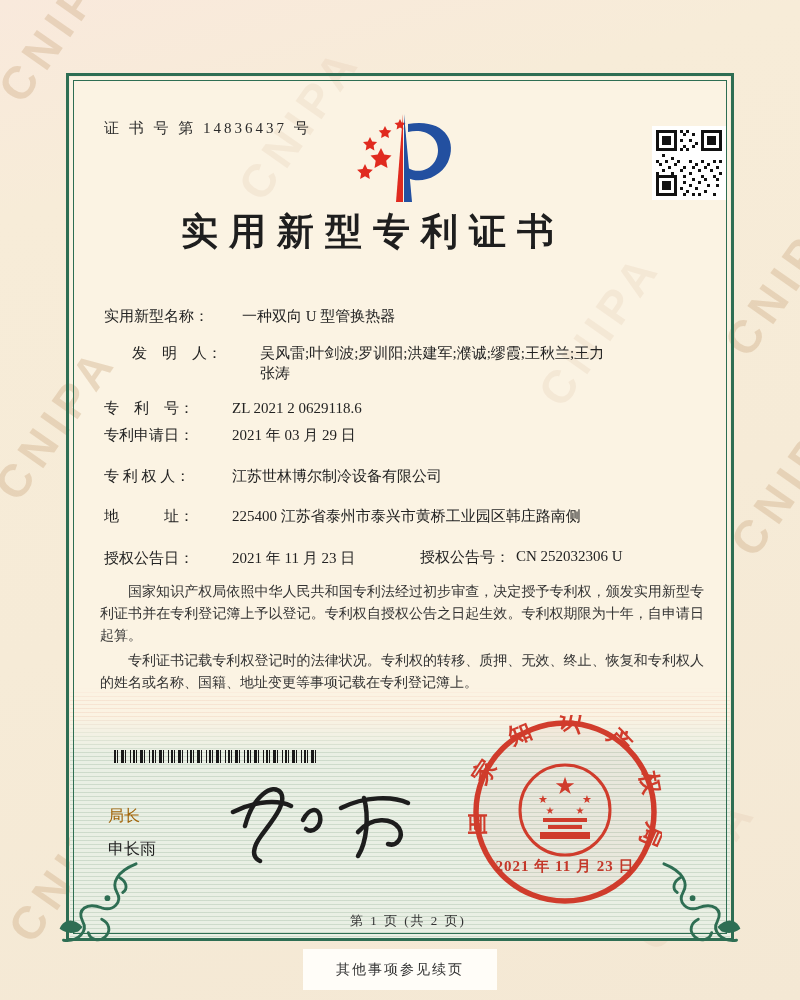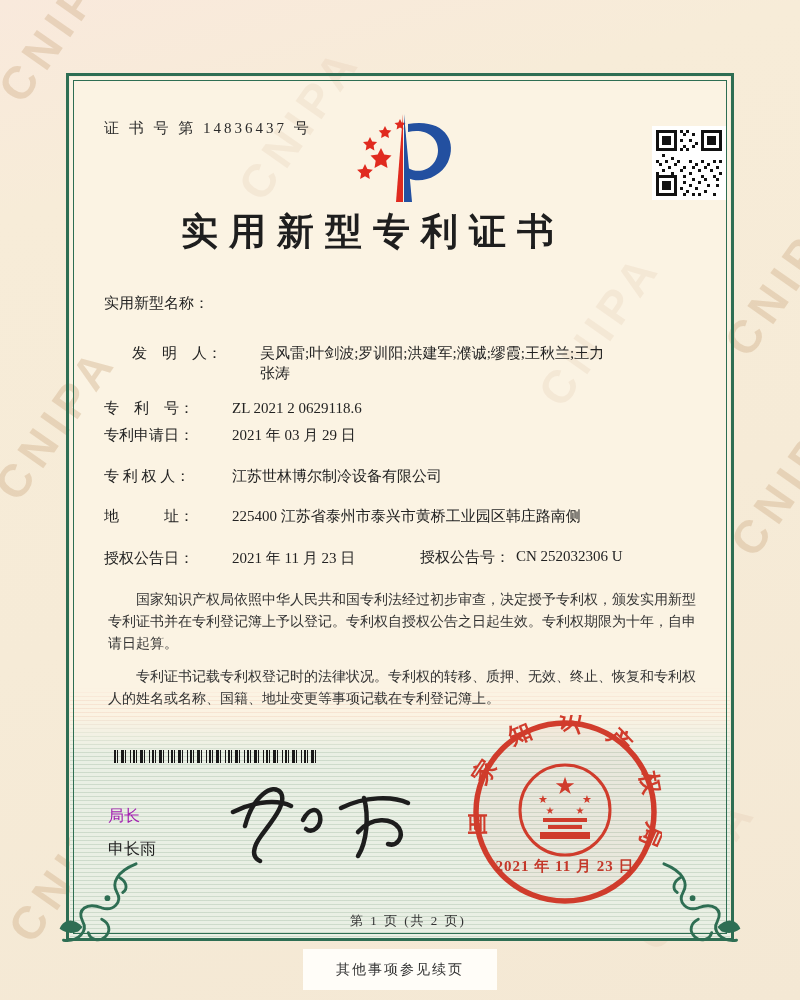--- a/index.html
+++ b/index.html
@@ -42,40 +42,40 @@
   .logo{position:absolute;left:348px;top:106px;width:110px;height:104px;z-index:7;}
   .qr{position:absolute;left:652px;top:126px;width:74px;height:74px;background:#fff;
       padding:4px;box-sizing:border-box;z-index:7;}
   .title{position:absolute;left:0;top:207px;width:746px;text-align:center;
       font-size:37px;font-weight:bold;letter-spacing:11px;color:#1e1e1e;z-index:7;}
 
   .row{position:absolute;left:104px;width:606px;display:flex;font-size:15px;
       color:#232323;line-height:20px;z-index:7;}
   .row .lbl{flex:0 0 128px;white-space:nowrap;}
   .row .val{flex:1;white-space:pre-line;}
-  .row-name{top:293px;gap:10px;}
+  .row-name{top:306px;gap:10px;}
   .row-inv{top:343px;margin-left:28px;}
   .row-pno{top:398px;}
   .row-fil{top:425px;}
   .row-pat{top:466px;}
   .row-adr{top:506px;}
   .row-grant{top:548px;}
   .grant-pair2{position:absolute;left:420px;top:548px;display:flex;font-size:15px;
       color:#232323;z-index:7;}
   .grant-pair2 .lbl{margin-right:6px;white-space:nowrap;}
 
   .paras{position:absolute;left:96px;top:577px;width:612px;font-size:14px;
       line-height:21.8px;text-align:justify;color:#333;z-index:7;}
-  .paras p{margin:12px;text-indent:2em;}
+  .paras p{margin:4px;text-indent:2em;}
 
   .barcode{position:absolute;left:114px;top:750px;width:206px;height:13px;z-index:7;
       background:repeating-linear-gradient(90deg,#181818 0 2px,transparent 2px 3px,
         #181818 3px 4px,transparent 4px 7px,#181818 7px 10px,transparent 10px 11px,
         #181818 11px 12px,transparent 12px 16px,#181818 16px 17px,transparent 17px 19px);}
-  .sig-title{position:absolute;left:108px;top:806px;font-size:16px;color:#a21caf;z-index:7;
+  .sig-title{position:absolute;left:108px;top:806px;font-size:16px;color:#a16207;z-index:7;
       font-family:Liberation Sans, sans-serif;}
   .sig-name{position:absolute;left:108px;top:839px;font-size:16px;color:#222;z-index:7;
       font-family:"Liberation Sans",sans-serif;}
   .signature{position:absolute;left:215px;top:768px;width:210px;height:105px;z-index:7;}
 
   .seal{position:absolute;left:468px;top:715px;width:194px;height:194px;z-index:8;
       opacity:.93;}
 
   .page-foot{position:absolute;left:8px;top:912px;width:800px;text-align:center;
       font-size:13px;letter-spacing:2px;color:#333;z-index:7;}
@@ -168,20 +168,21 @@
     <rect x="48" y="3" width="15" height="15" fill="#fff"></rect>
       <rect x="51" y="6" width="9" height="9" fill="#111"></rect>
     <rect x="3" y="48" width="15" height="15" fill="#fff"></rect>
       <rect x="6" y="51" width="9" height="9" fill="#111"></rect>
   </svg>
 
   <div class="title">实用新型专利证书</div>
 
   <div class="row row-name">
     <span class="lbl">实用新型名称：</span>
+    <span class="val">一种双向 U 型管换热器</span>
   </div>
   <div class="row row-inv">
     <span class="lbl">发　明　人：</span>
     <span class="val">吴风雷;叶剑波;罗训阳;洪建军;濮诚;缪霞;王秋兰;王力
 张涛</span>
   </div>
   <div class="row row-pno">
     <span class="lbl">专　利　号：</span>
     <span class="val">ZL 2021 2 0629118.6</span>
   </div>

